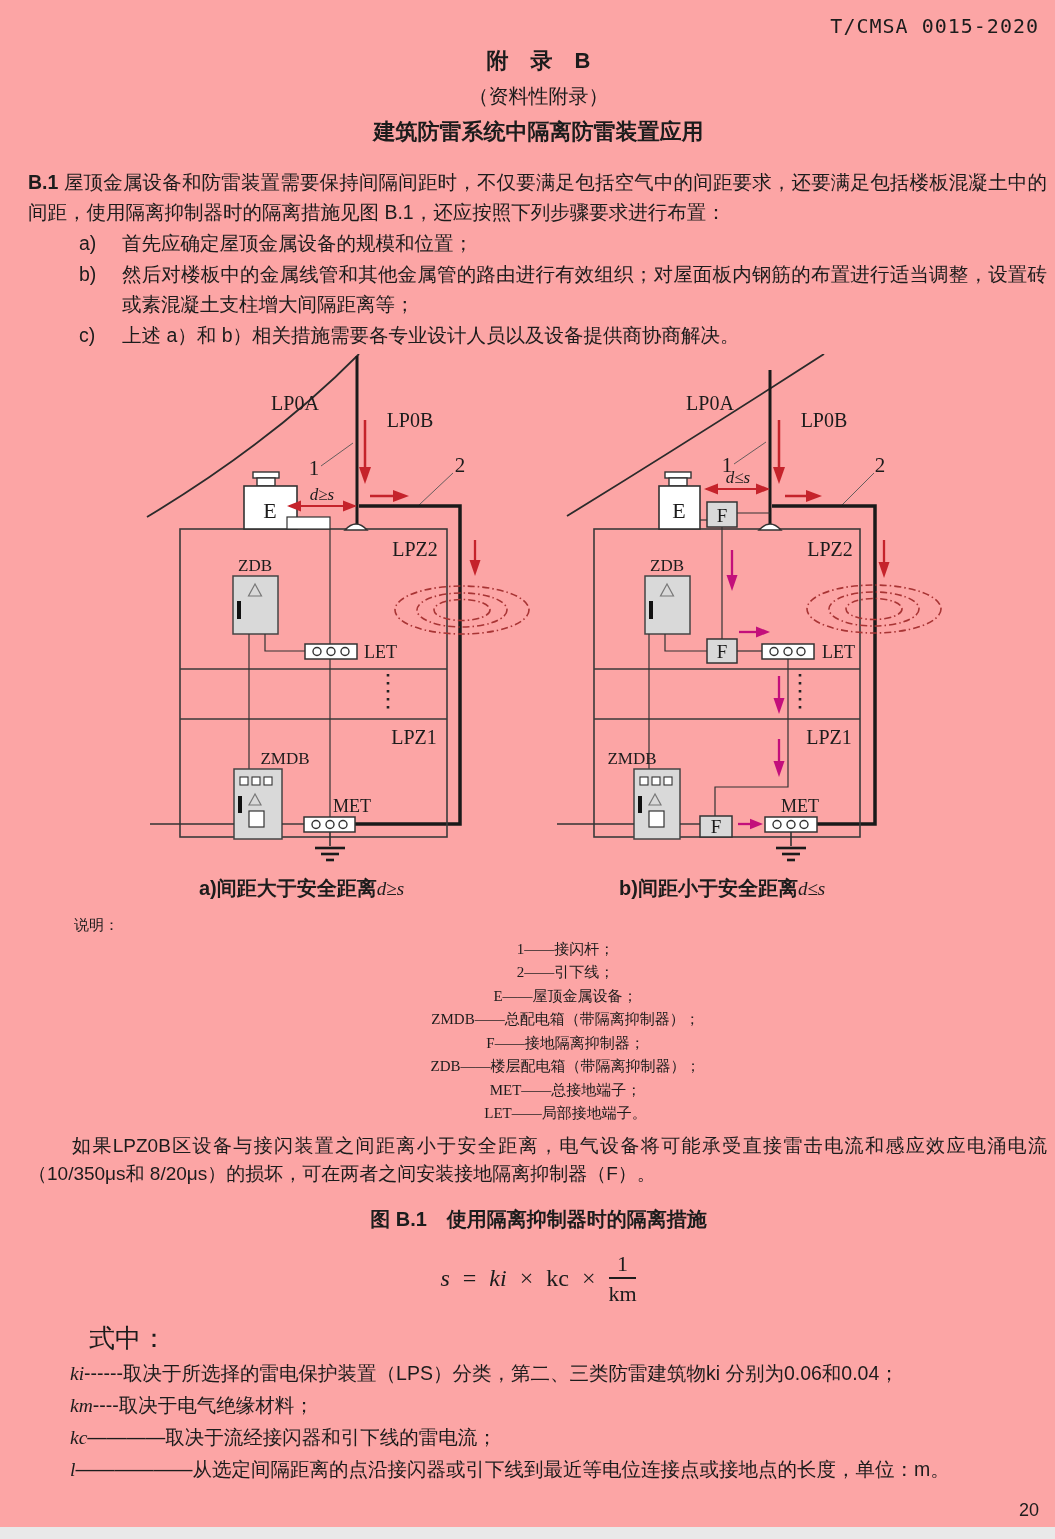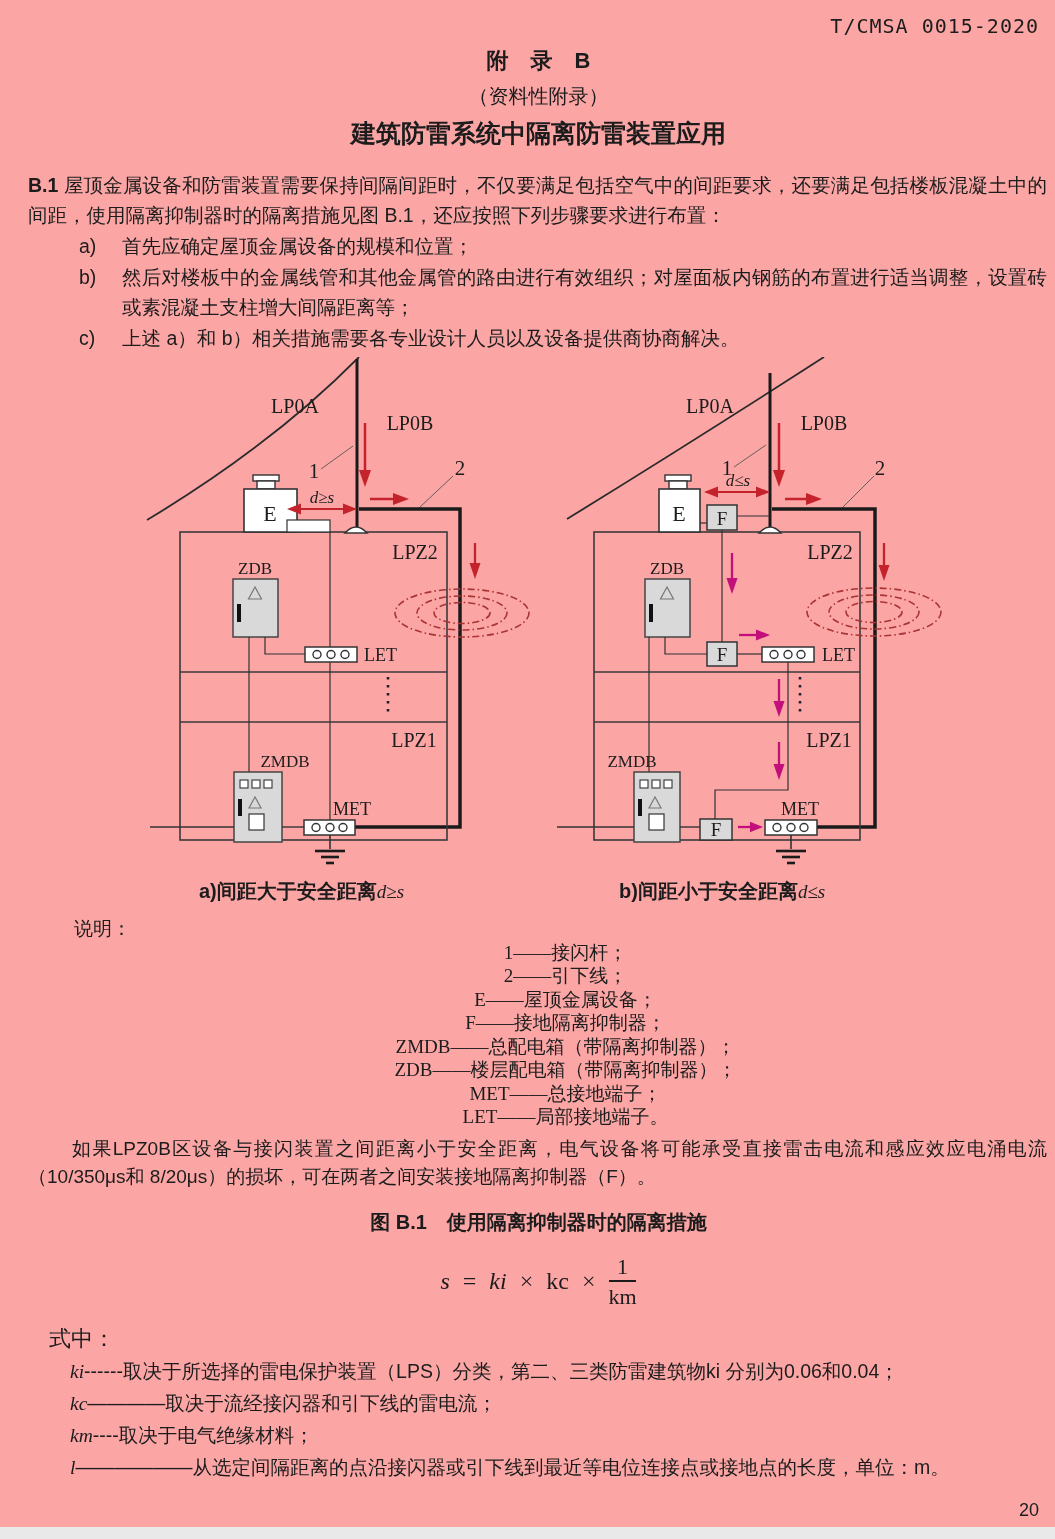--- a/index.html
+++ b/index.html
@@ -16,50 +16,50 @@
   }
   .doc-header {
     text-align:right;
     padding:14px 16px 0 0;
     font-family:"DejaVu Sans Mono", monospace;
     font-size:20px; letter-spacing:1px;
   }
   .title-block { text-align:center; }
   .title-1 { margin-top:8px;  font-size:22px; font-weight:bold; }
   .title-2 { margin-top:7px;  font-size:20px; font-weight:normal; }
-  .title-3 { margin-top:7px;  font-size:25px; font-weight:bold; }
+  .title-3 { margin-top:7px;  font-size:22px; font-weight:bold; }
 
   .para { margin:20px 8px 0 6px; font-size:19.5px; line-height:30px; text-align:justify; }
   .para b { font-weight:bold; }
 
   .step { position:relative; padding-left:100px; margin:1px 8px 0 0; font-size:19.5px; line-height:30px; text-align:justify; }
   .step-label { position:absolute; left:57px; }
 
   .figure-wrap { position:relative; height:558px; margin-top:4px; }
   .diag { position:absolute; top:0; }
   #diag-a { left:100px; }
   #diag-b { left:520px; }
   .diag-caption { position:absolute; top:521px; font-size:20px; font-weight:bold; white-space:nowrap; }
   #cap-a { left:177px; } #cap-b { left:597px; }
   .cap-math { font-family:"Liberation Serif", serif; font-style:italic; font-weight:normal; font-size:19px; }
 
-  .legend { margin:2px 0 0 52px; font-family:"Liberation Serif", serif; font-size:19px; line-height:23.5px; }
+  .legend { margin:2px 0 0 52px; font-family:"Liberation Serif", serif; font-size:15px; line-height:23.5px; }
   .legend-item { margin-left:2px;text-align:center; }
 
   .note { margin:6px 8px 0 6px; font-size:19px; line-height:28px; text-indent:44px; text-align:justify; }
   .fig-caption { margin-top:18px; text-align:center; font-size:20px; font-weight:bold; }
 
   .formula { display:flex; justify-content:center; align-items:center; gap:13px; margin-top:12px; height:68px;
              font-family:"Liberation Serif", serif; font-size:24px; }
   .fvar { font-style:italic; }
   .frac { display:inline-flex; flex-direction:column; align-items:center; font-size:22px; line-height:1.15; }
   .frac .num { border-bottom:2px solid #1c1c1c; padding:0 8px 1px; }
   .frac .den { padding-top:2px; }
 
-  .where-title { margin:8px 0 0 27px; font-size:22px; }
+  .where-title { margin:8px 0 0 67px; font-size:26px; }
   .where-item { margin:3px 8px 0 48px; font-size:19.5px; line-height:29px; }
   .wvar { font-family:"Liberation Serif", serif; font-style:italic; }
   .wdash { letter-spacing:0; }
 
   .page-num { position:absolute; right:16px; bottom:6px; font-size:18px; }
 
   
   svg text { font-family:"Liberation Serif", serif; fill:#1c1c1c; }
   .lbl-zone { font-size:20px; }
   .lbl-num  { font-size:21px; }
@@ -313,22 +313,22 @@
 
     <div id="cap-a" class="diag-caption"><span>a)</span><span>间距大于安全距离</span><span class="cap-math">d≥s</span></div>
     <div id="cap-b" class="diag-caption"><span>b)</span><span>间距小于安全距离</span><span class="cap-math">d≤s</span></div>
   </div>
 
   <div class="legend">
     <div class="legend-title">说明：</div>
     <div class="legend-item">1——接闪杆；</div>
     <div class="legend-item">2——引下线；</div>
     <div class="legend-item">E——屋顶金属设备；</div>
+    <div class="legend-item">ZMDB——总配电箱（带隔离抑制器）；</div>
     <div class="legend-item">F——接地隔离抑制器；</div>
-    <div class="legend-item">ZMDB——总配电箱（带隔离抑制器）；</div>
     <div class="legend-item">ZDB——楼层配电箱（带隔离抑制器）；</div>
     <div class="legend-item">MET——总接地端子；</div>
     <div class="legend-item">LET——局部接地端子。</div>
   </div>
 
   <p class="note">如果LPZ0B区设备与接闪装置之间距离小于安全距离，电气设备将可能承受直接雷击电流和感应效应电涌电流（10/350μs和 8/20μs）的损坏，可在两者之间安装接地隔离抑制器（F）。</p>
 
   <div class="fig-caption">图 B.1　使用隔离抑制器时的隔离措施</div>
 
 
@@ -340,18 +340,18 @@
     <span>kc</span>
     <span>×</span>
     <span class="frac">
       <span class="num">1</span>
       <span class="den">km</span>
     </span>
   </div>
 
   <div class="where-title">式中：</div>
   <div class="where-item"><span class="wvar">ki</span><span class="wdash">------</span><span>取决于所选择的雷电保护装置（LPS）分类，第二、三类防雷建筑物ki 分别为0.06和0.04；</span></div>
+  <div class="where-item"><span class="wvar">km</span><span class="wdash">----</span><span>取决于电气绝缘材料；</span></div>
   <div class="where-item"><span class="wvar">kc</span><span class="wdash">————</span><span>取决于流经接闪器和引下线的雷电流；</span></div>
-  <div class="where-item"><span class="wvar">km</span><span class="wdash">----</span><span>取决于电气绝缘材料；</span></div>
   <div class="where-item"><span class="wvar">l</span><span class="wdash">——————</span><span>从选定间隔距离的点沿接闪器或引下线到最近等电位连接点或接地点的长度，单位：m。</span></div>
 
   <div class="page-num">20</div>
 </div>
 
 </body></html>

